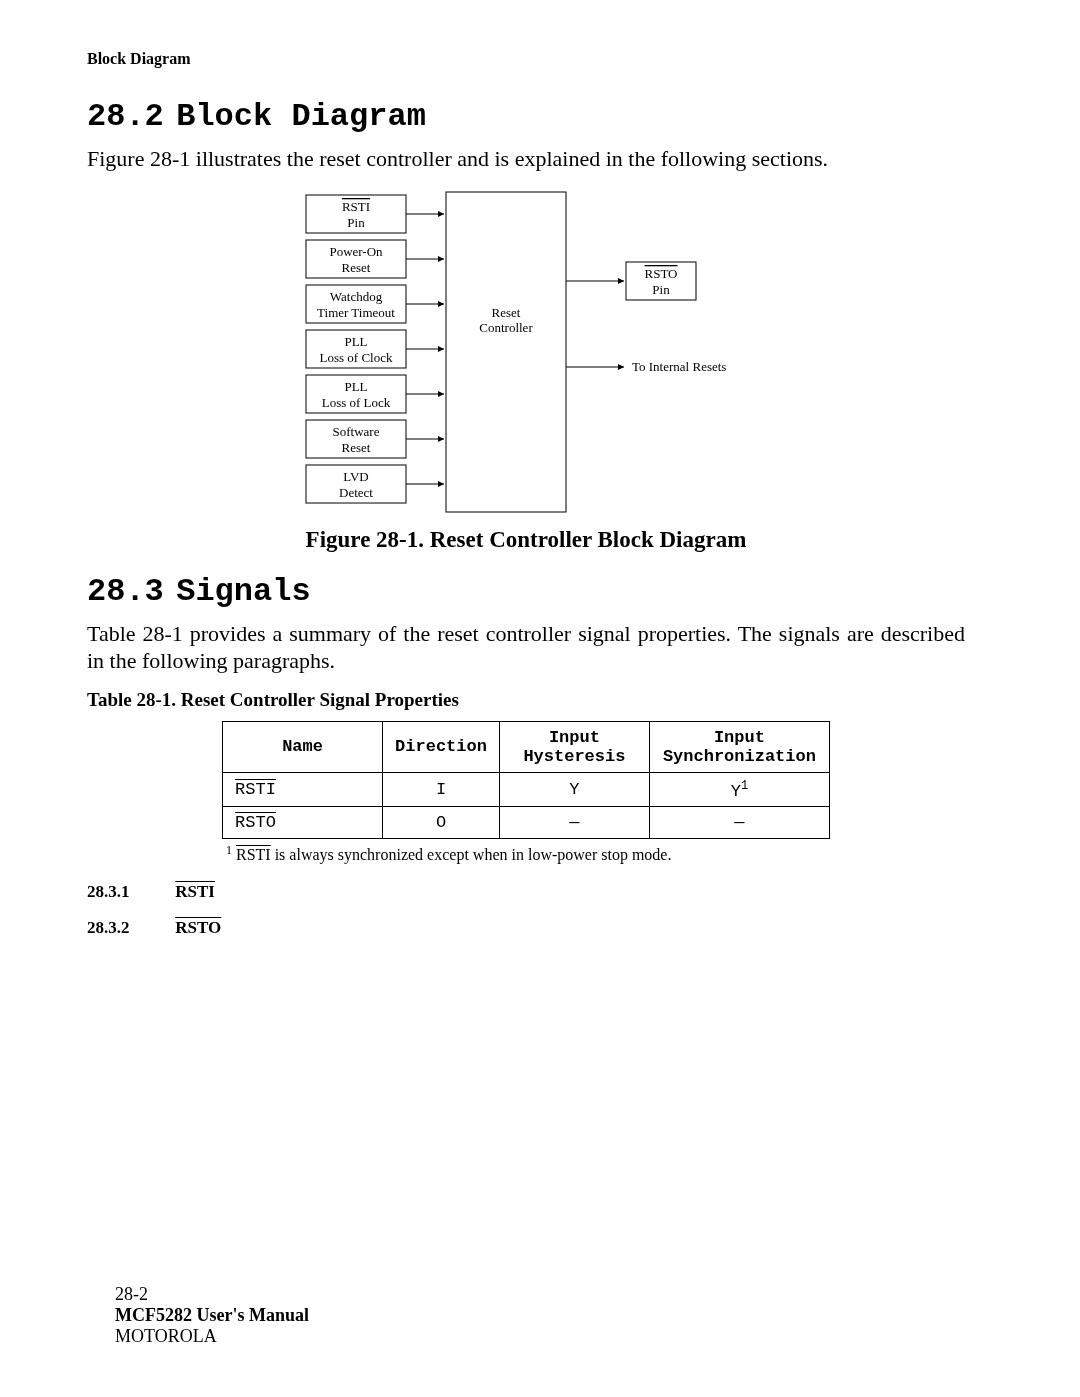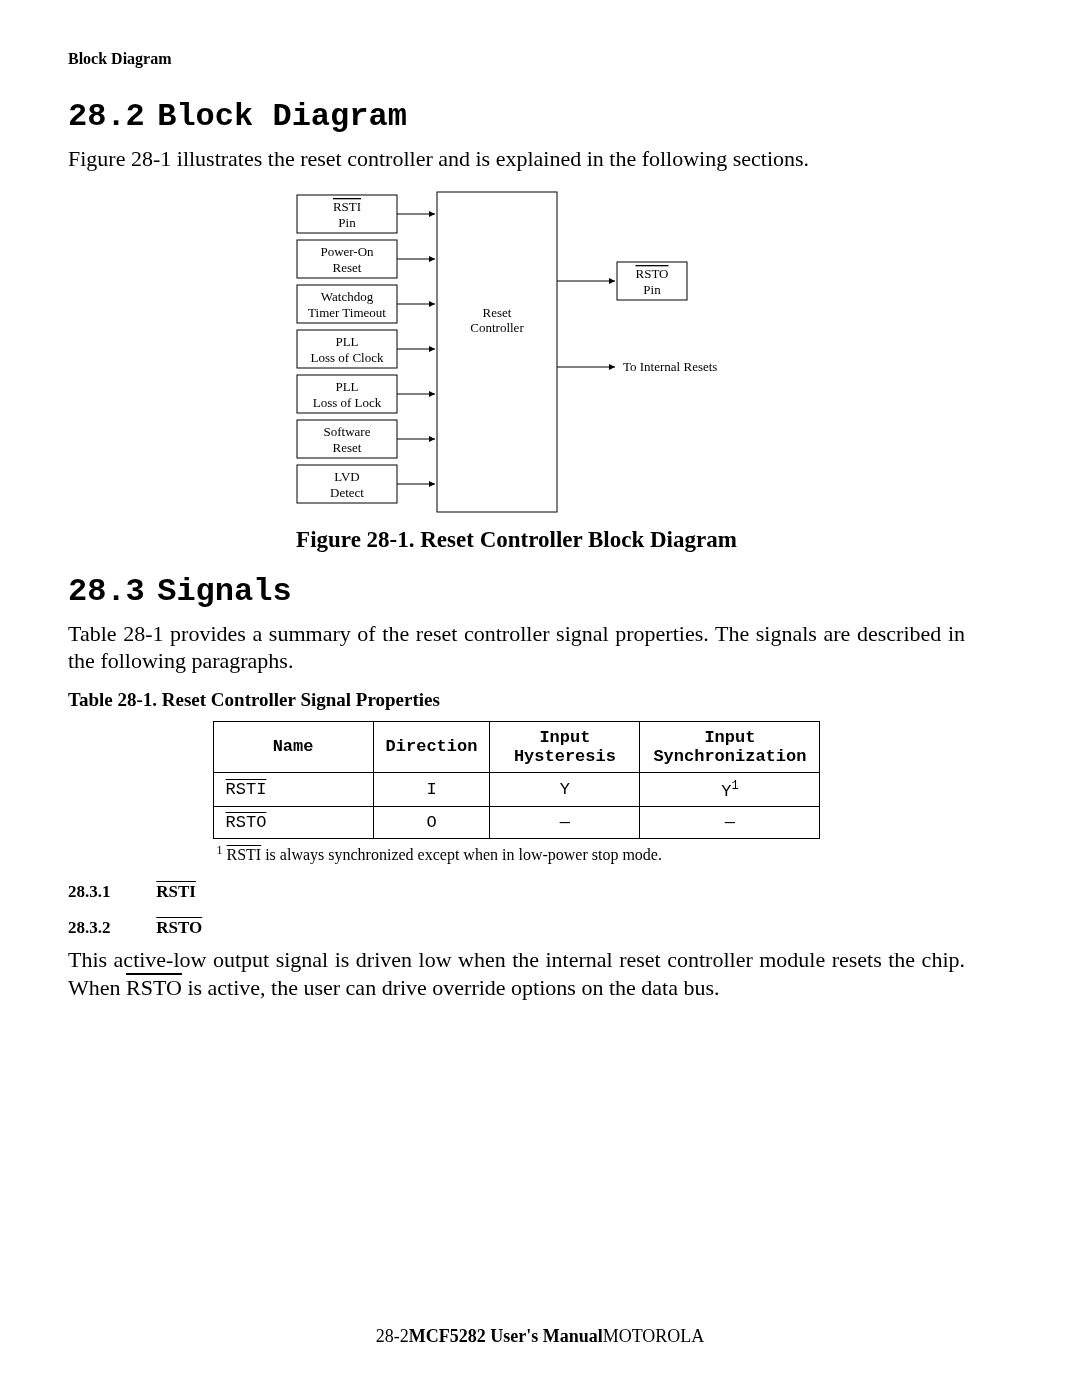--- a/index.html
+++ b/index.html
@@ -10,21 +10,21 @@
     height: 1397px;
     font-family: "Times New Roman", Times, serif;
     background: #fff;
     color: #000;
   }
   .page {
     position: relative;
     width: 1080px;
     height: 1397px;
     box-sizing: border-box;
-    padding: 50px 115px 60px 68px;
+    padding: 50px 115px 60px 87px;
   }
   .running-head {
     font-weight: bold;
     font-size: 16px;
     margin-bottom: 30px;
   }
   h2.section {
     font-size: 32px;
     font-weight: bold;
     margin: 10px 0 10px 0;
@@ -82,21 +82,22 @@
     font-size: 17px;
     font-weight: bold;
     margin: 16px 0 8px 0;
   }
   h3.subsection .secnum { display: inline-block; width: 84px; }
   .footer {
     position: absolute;
     left: 115px; right: 115px; bottom: 50px;
     font-size: 18px;
     display: flex;
-    justify-content: center;
+    justify-content: space-between;
+    flex-direction: column;
   }
   .footer .center { font-weight: bold; }
   sup.ref { font-size: 12px; vertical-align: super; }
 </style>
 </head>
 <body>
 
 <div class="page">
 
   <div class="running-head">Block Diagram</div>
@@ -238,23 +239,20 @@
     <span class="secnum">28.3.1</span>
     <span class="overbar">RSTI</span>
   </h3>
 
 
   <h3 class="subsection">
     <span class="secnum">28.3.2</span>
     <span class="overbar">RSTO</span>
   </h3>
 
-  <p class="body">
-    <span>This active-low output signal is driven low when the internal reset controller module resets the chip. When </span><span class="overbar">RSTO</span><span> is active, the user can drive override options on the data bus.</span>
-  </p>
 
   <div class="footer">
     <span>28-2</span>
     <span class="center">MCF5282 User's Manual</span>
     <span>MOTOROLA</span>
   </div>
 
 </div>
 
 </body></html>

